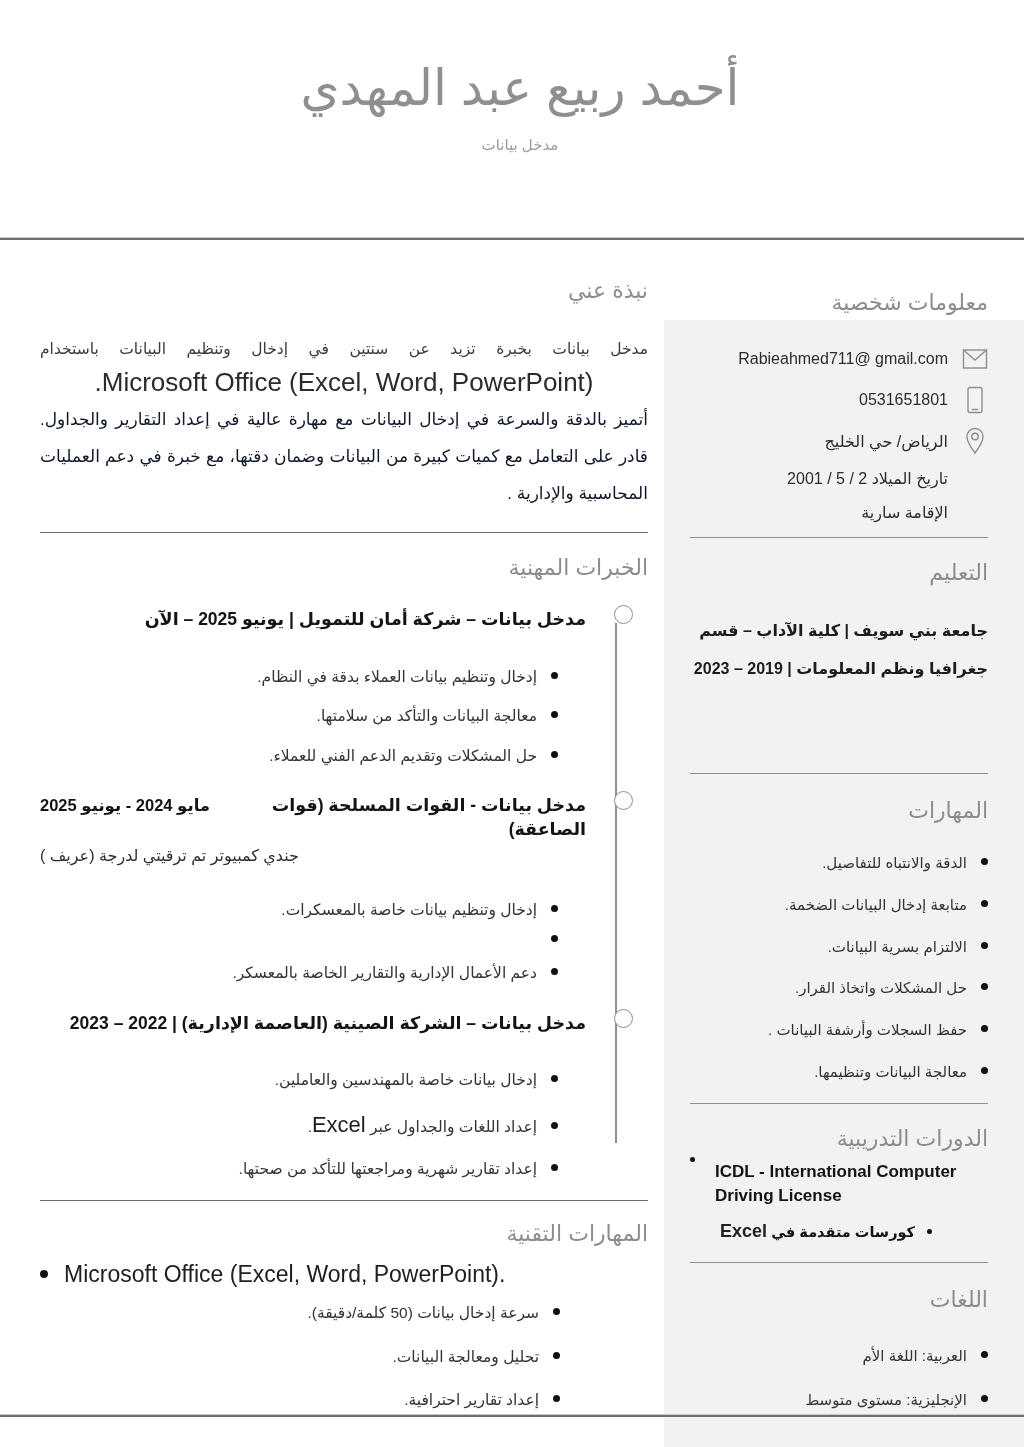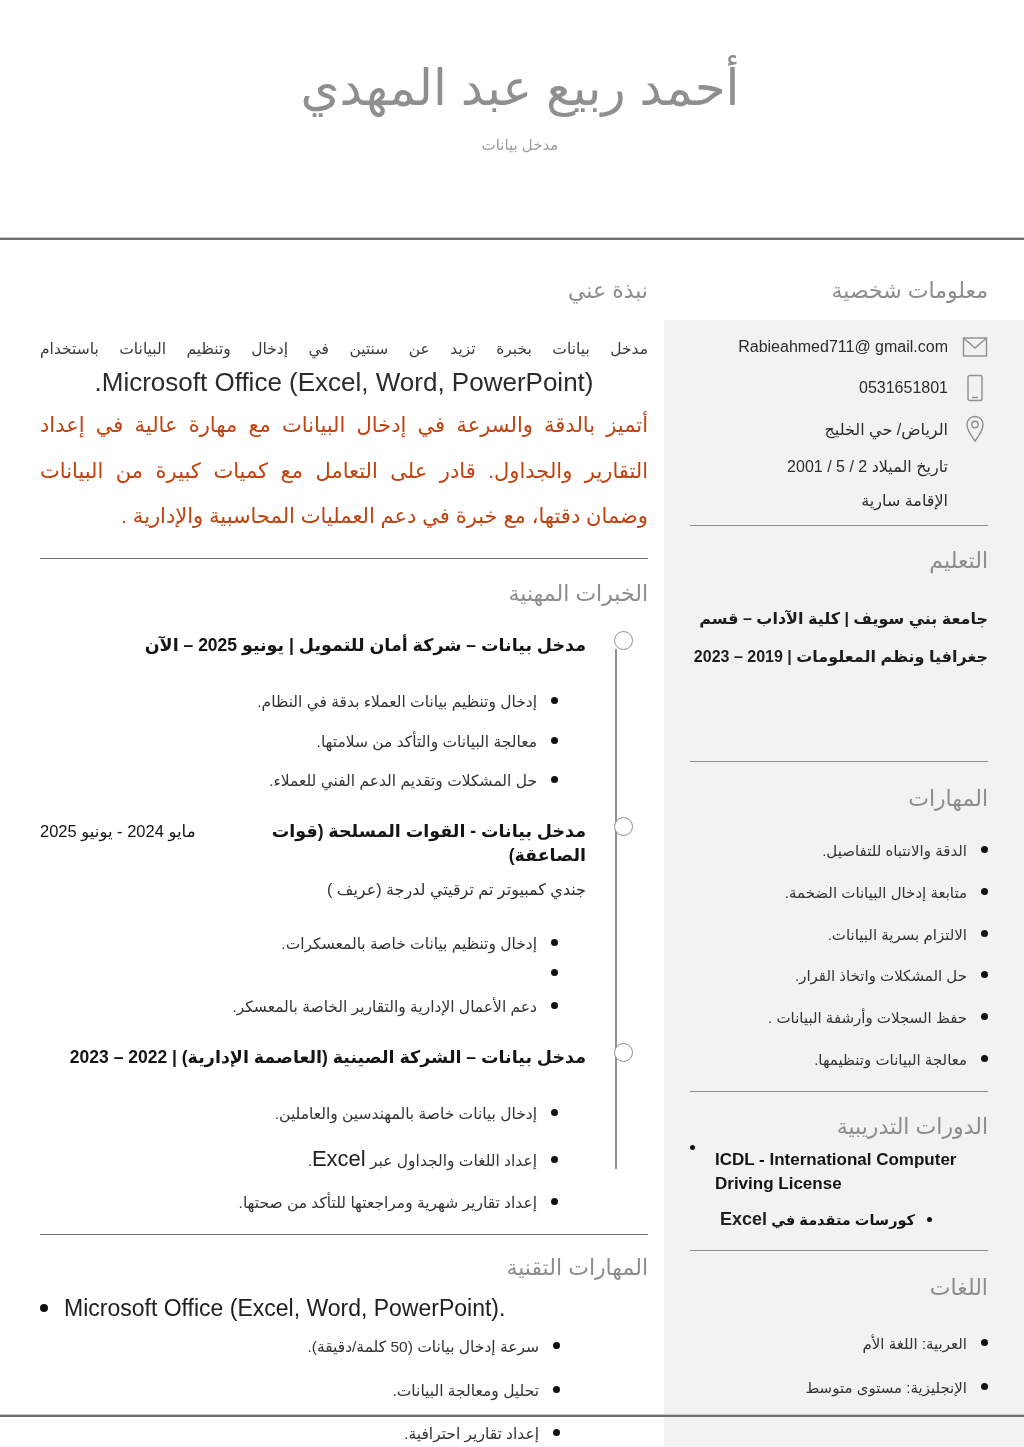--- a/index.html
+++ b/index.html
@@ -11,41 +11,41 @@
   .header { position:absolute; top:58px; left:8px; width:100%; text-align:center; }
   .name { font-size:50px; font-weight:500; color:#8f8f8f; letter-spacing:0; line-height:1.2; }
   .subtitle { margin-top:18px; font-size:15px; color:#9c9c9c; letter-spacing:2px; }
   .rule-heavy { position:absolute; left:0; width:1024px; height:3px; background:#6f6f6f; border-top:1px solid #c9c9c9; z-index:5; }
   .rule-top { top:237px; }
   .rule-bottom { top:1414px; }
 
   
   .main-col { position:absolute; left:40px; top:278px; width:608px; direction:rtl; }
   .side-bg { position:absolute; left:664px; top:320px; width:360px; height:1127px; background:#f2f2f2; z-index:0; }
-  .side-col { position:absolute; left:664px; top:278px; width:360px; direction:rtl; z-index:2; padding:0 36px 0 26px; }
+  .side-col { position:absolute; left:664px; top:290px; width:360px; direction:rtl; z-index:2; padding:0 36px 0 26px; }
 
   .sec-heading { font-size:22px; color:#8c8c8c; font-weight:400; text-align:right; }
 
   
   .about-line1 { margin-top:30px; font-size:15.5px; line-height:1.9; text-align:justify; text-align-last:justify; color:#3a3a3a; }
   .about-office { font-size:26px; color:#2b2b2b; text-align:center; line-height:1.5; }
-  .about-rest { font-size:21px; line-height:2.15; text-align:justify; color:#c2410c; }
+  .about-rest { font-size:17px; line-height:2.15; text-align:justify; color:#0f172a; }
 
   .main-divider { border:none; border-top:1.5px solid #6f6f6f; margin:20px 0 0 0; }
 
   
   .xp { position:relative; margin-top:22px; }
   .xp-body { position:relative; margin-top:26px; padding-left:0; }
   .xp-rail { position:absolute; left:calc(100% - 33px); top:16px; height:520px; width:1.5px; background:#8f8f8f; }
   .job { position:relative; padding-right:62px; }
   .tl-circle { position:absolute; right:15px; top:-2px; width:19px; height:19px; border:1.5px solid #8f8f8f; border-radius:50%; background:#fff; z-index:1; }
   .job-title-row { display:flex; justify-content:space-between; align-items:baseline; }
   .job-title { font-size:17.5px; font-weight:700; color:#141414; line-height:1.4; }
-  .job-date { font-size:16.5px; font-weight:400; color:#141414; white-space:nowrap; }
-  .job-sub { margin-top:12px; font-size:16px; color:#2e2e2e; text-align:right; }
+  .job-date { font-size:16.5px; font-weight:700; color:#141414; white-space:nowrap; }
+  .job-sub { margin-top:4px; font-size:16px; color:#2e2e2e; text-align:left; }
   .job-bullets { margin-top:34px; padding-right:28px; }
   .b-row { display:flex; gap:14px; align-items:baseline; margin-bottom:17px; font-size:15.5px; color:#333; line-height:1.45; }
   .dot { flex:0 0 auto; width:7px; height:7px; border-radius:50%; background:#111; position:relative; top:-3px; }
   .big-latin { font-size:22px; color:#202020; }
   .job + .job { margin-top:26px; }
 
   
   .tech { margin-top:20px; }
   .tech-office-row { direction:ltr; display:flex; gap:16px; align-items:baseline; margin-top:14px; font-size:23px; color:#202020; }
   .tech-office-row .dot { width:8px; height:8px; top:-4px; }

